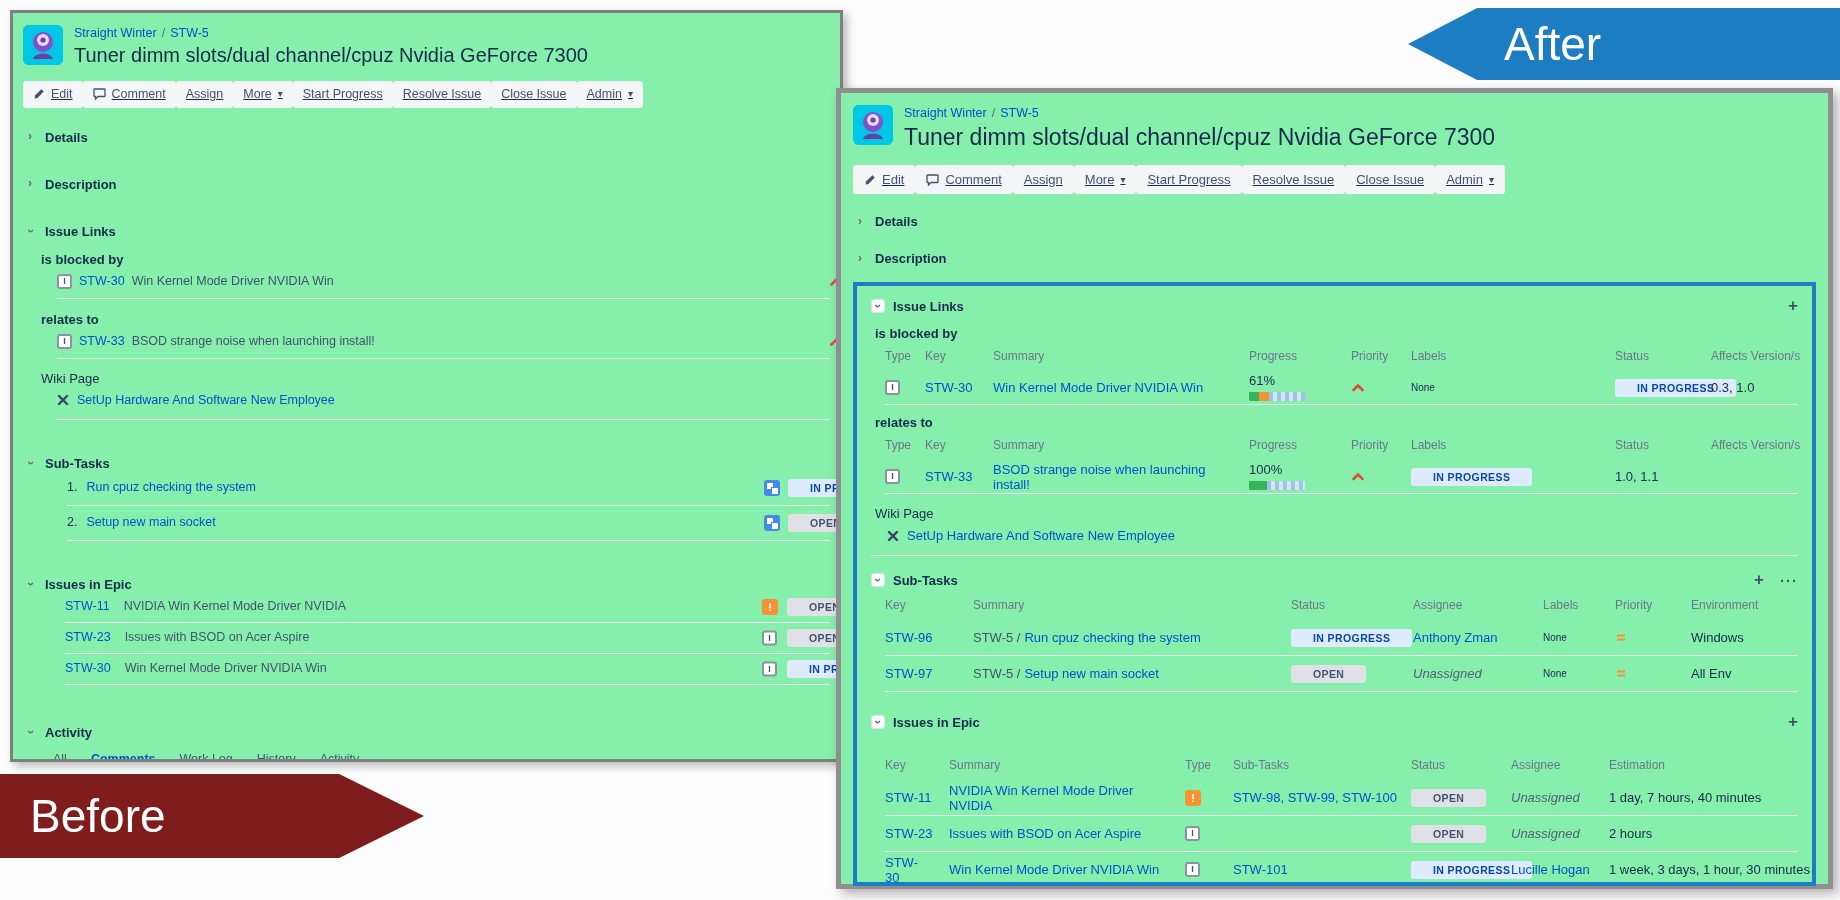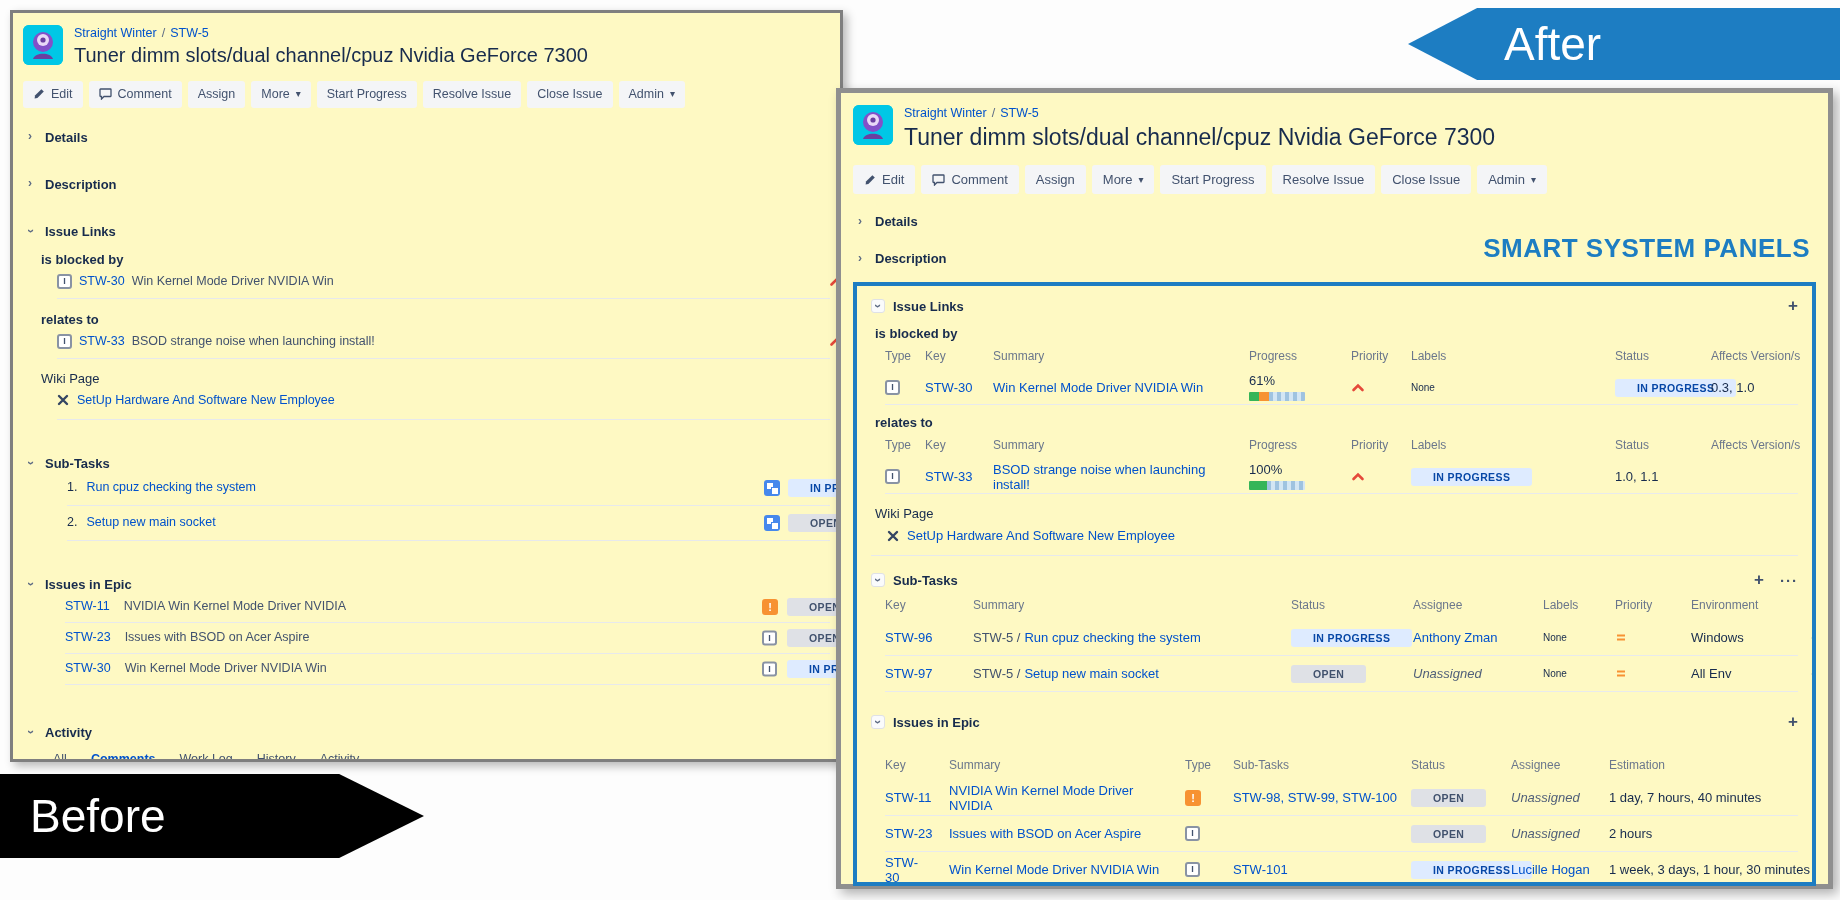--- a/index.html
+++ b/index.html
@@ -3,21 +3,21 @@
 <meta charset="utf-8">
 <style>
   * { box-sizing: border-box; }
   html,body { margin:0; padding:0; }
   body {
     width:1840px; height:900px; position:relative; overflow:hidden;
     background:#fdfdfd; font-family:"Liberation Sans", sans-serif; color:#172b4d;
   }
 
   
-  .panel { position:absolute; background:#fef9c3; }
+  .panel { position:absolute; background:#86efac; }
   #panel-before {
     left:10px; top:10px; width:833px; height:752px;
     border:3px solid #7f7f7f; box-shadow:4px 4px 9px rgba(0,0,0,.28);
     padding:12px 10px; overflow:hidden; z-index:1;
   }
   #panel-after {
     left:836px; top:88px; width:997px; height:801px;
     border:5px solid #8f8f8f; box-shadow:5px 5px 11px rgba(0,0,0,.3);
     padding:12px 12px 0; z-index:2;
   }
@@ -25,21 +25,21 @@
   
   .issue-header { display:flex; gap:11px; align-items:flex-start; }
   .avatar { width:40px; height:40px; border-radius:6px; background:#00c7e6; position:relative; flex:0 0 auto; overflow:hidden; }
   .breadcrumb { font-size:12.5px; color:#0052cc; margin-top:1px; }
   .breadcrumb .sep { color:#5e6c84; margin:0 5px; }
   .issue-title { font-size:20px; color:#172b4d; margin-top:4px; font-weight:400; }
   .after .issue-title { font-size:23px; }
   .lnk { color:#0052cc; text-decoration:none; cursor:pointer; }
 
   
-  .toolbar { display:flex; gap:6px; margin-top:14px; }
+  .toolbar { display:flex; margin-top:14px;text-decoration:underline; }
   .btn {
     display:inline-flex; align-items:center; gap:6px;
     background:#f4f5f7; color:#42526e; font-size:12.5px; line-height:1;
     padding:7px 10px; border-radius:3px; border:none; font-family:inherit; cursor:pointer; white-space:nowrap;
   }
   .after .btn { font-size:13px; padding:8px 11px; }
   .btn .caret { font-size:10px; color:#42526e; }
 
   
   .sec { display:flex; align-items:center; gap:8px; font-weight:bold; font-size:13px; color:#172b4d; }
@@ -147,21 +147,21 @@
   .after .wiki-row { border-bottom:none; padding-bottom:12px; }
 
   
   #after-arrow {
     position:absolute; top:8px; left:1408px; width:432px; height:72px; background:#1d7dc2; z-index:3;
     clip-path:polygon(0 50%, 16% 0, 100% 0, 100% 100%, 16% 100%);
     display:flex; align-items:center;
   }
   #after-arrow span { color:#fff; font-size:46px; margin-left:96px; }
   #before-arrow {
-    position:absolute; left:0; top:774px; width:424px; height:84px; background:#000000; z-index:3;
+    position:absolute; left:0; top:774px; width:424px; height:84px; background:#7f1d1d; z-index:3;
     clip-path:polygon(0 0, 80% 0, 100% 50%, 80% 100%, 0 100%);
     display:flex; align-items:center;
   }
   #before-arrow span { color:#fff; font-size:46px; margin-left:30px; }
 
   svg { display:block; }
 </style>
 </head>
 <body>
 
@@ -391,21 +391,20 @@
 
   <div class="sec details">
     <span class="twisty">›</span>
     <span>Details</span>
   </div>
   <div class="sec description">
     <span class="twisty">›</span>
     <span>Description</span>
   </div>
 
-  <div class="smart-label">SMART SYSTEM PANELS</div>
 
   <div class="smart-box">
 
     <div class="sec in-box">
       <span class="twisty open boxed">›</span>
       <span>Issue Links</span>
       <span class="sec-icons">
           <span class="plus">+</span>
         </span>
     </div>

